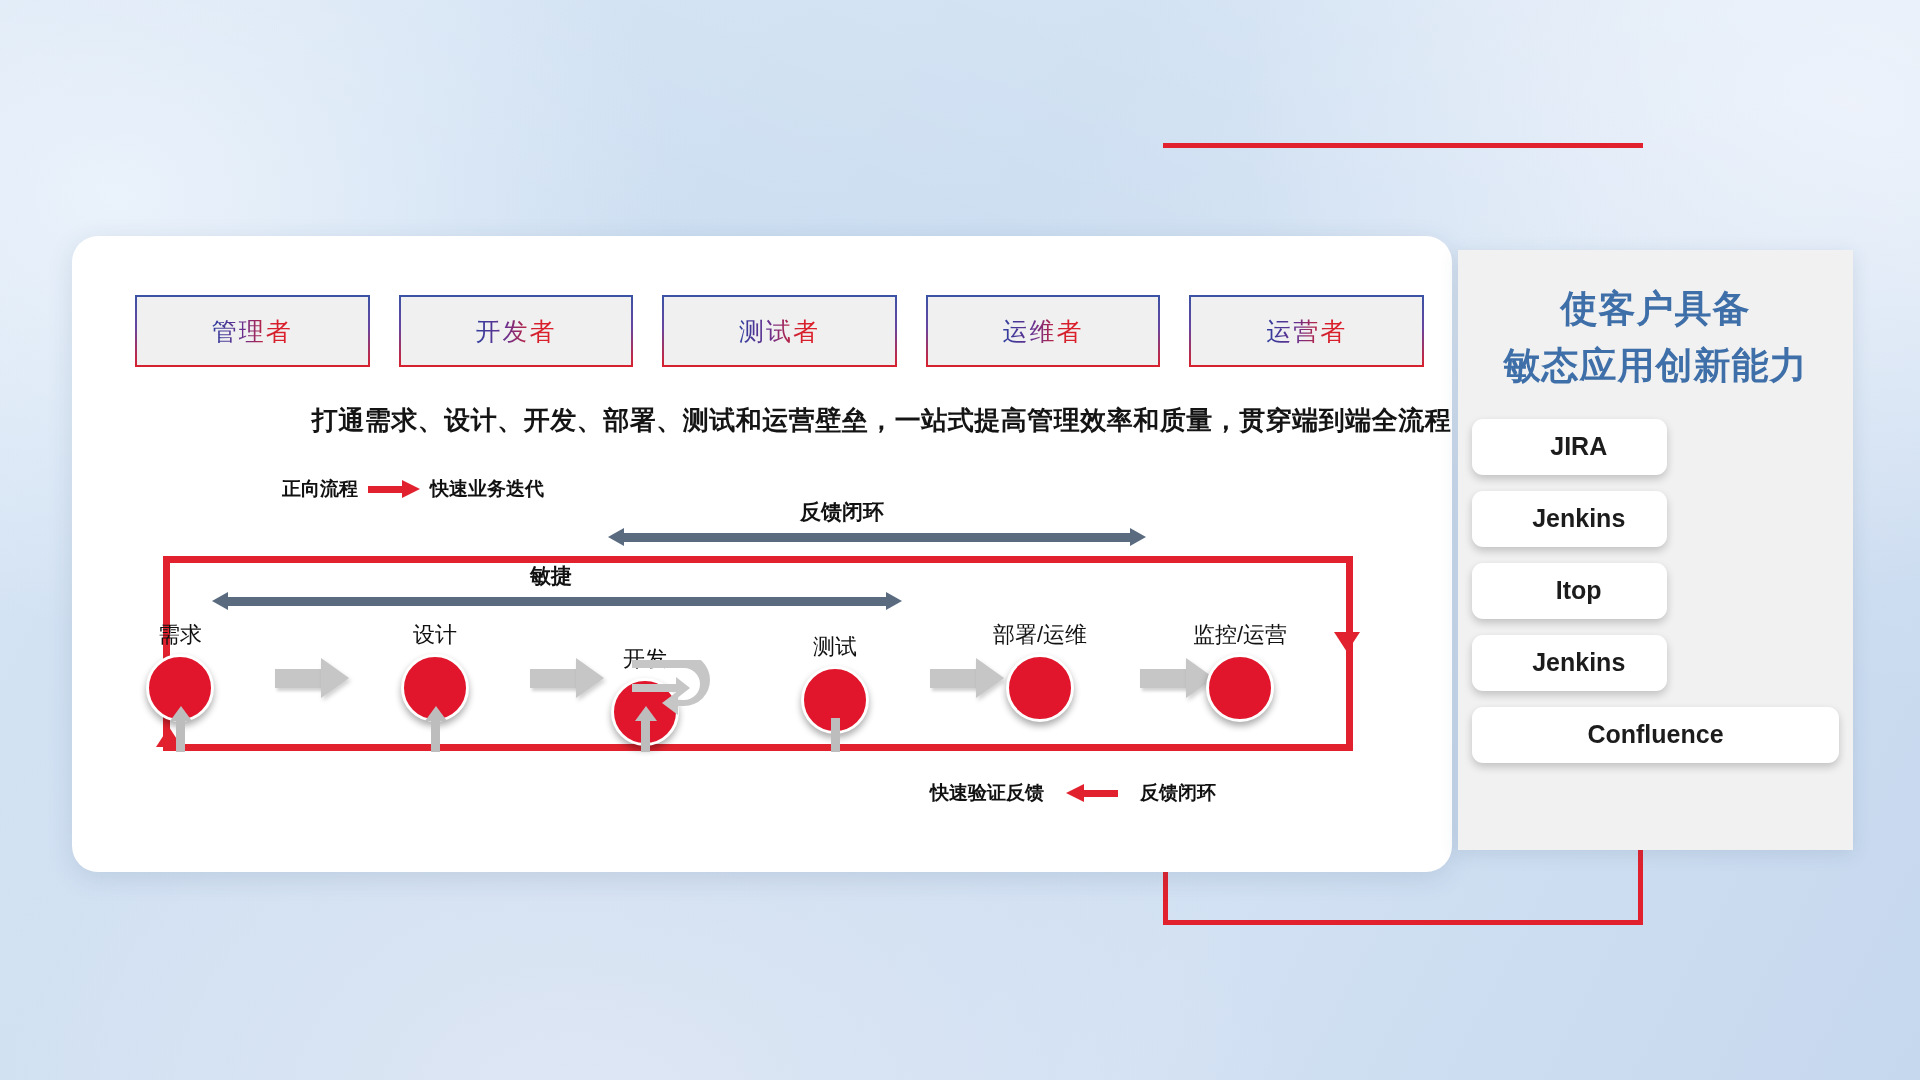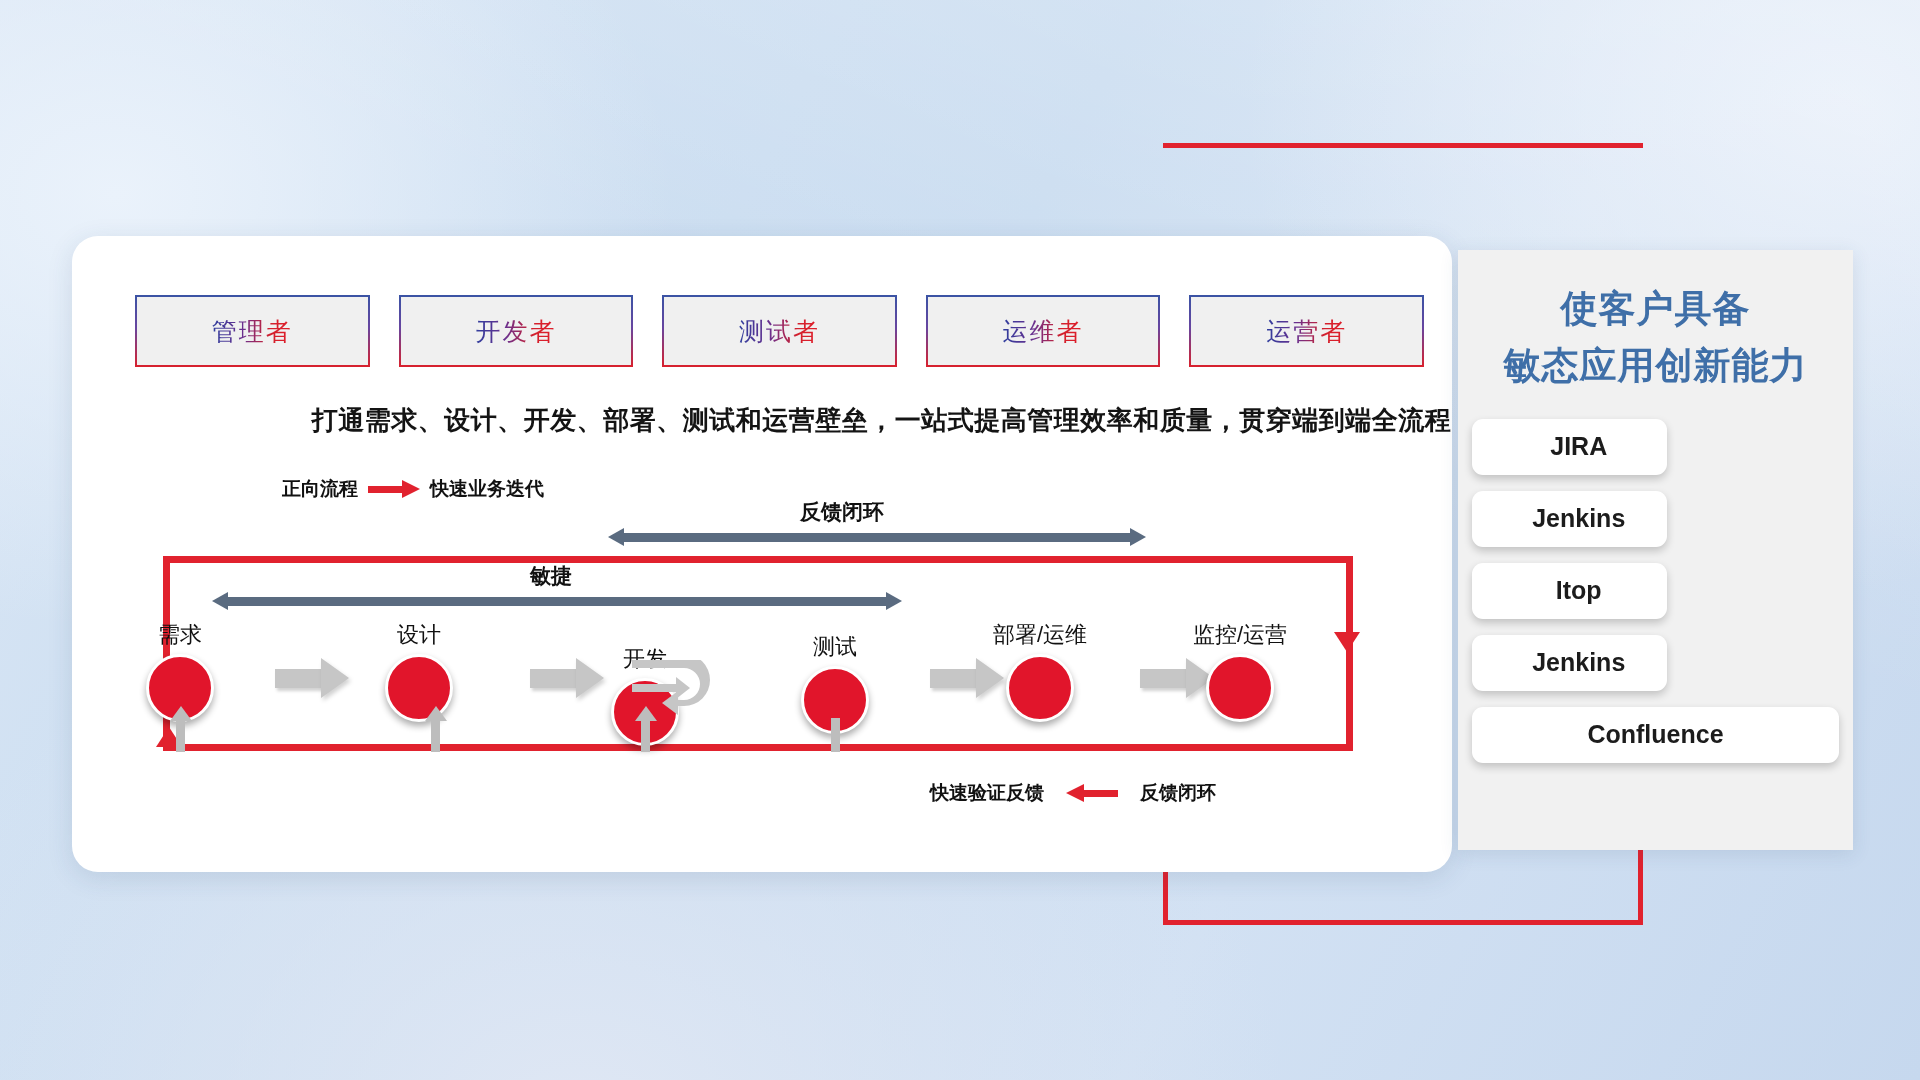--- a/index.html
+++ b/index.html
@@ -190,21 +190,21 @@
   <div class="stage" style="left:0px;top:0px;">
     <div class="stage-label">需求</div>
     <div class="stage-dot"></div>
   </div>
 
   <div class="garrow" style="left:165px;top:38px;">
     <span class="gs"></span>
       <span class="gh"></span>
   </div>
 
-  <div class="stage" style="left:239px;top:0px;">
+  <div class="stage" style="left:255px;top:0px;">
     <div class="stage-label">设计</div>
     <div class="stage-dot"></div>
   </div>
 
   <div class="garrow" style="left:420px;top:38px;">
     <span class="gs"></span>
       <span class="gh"></span>
   </div>
 
   <div class="stage" style="left:465px;top:0px;margin-top:24px;">

